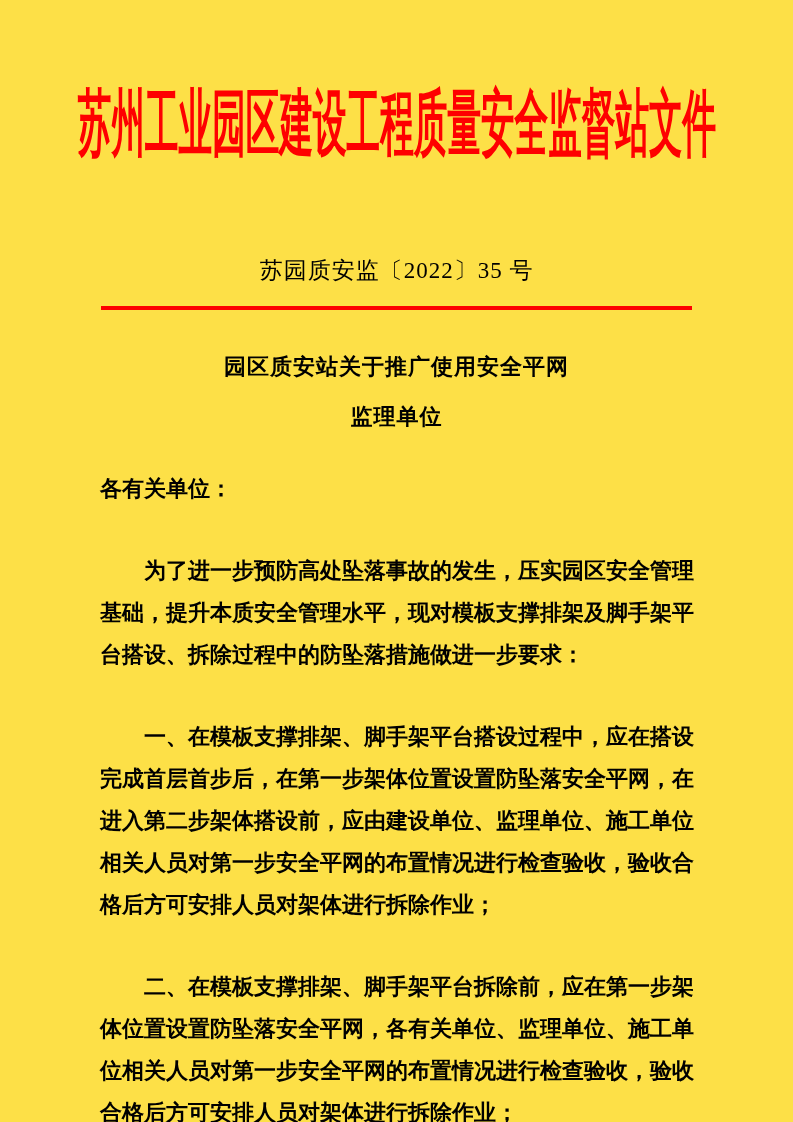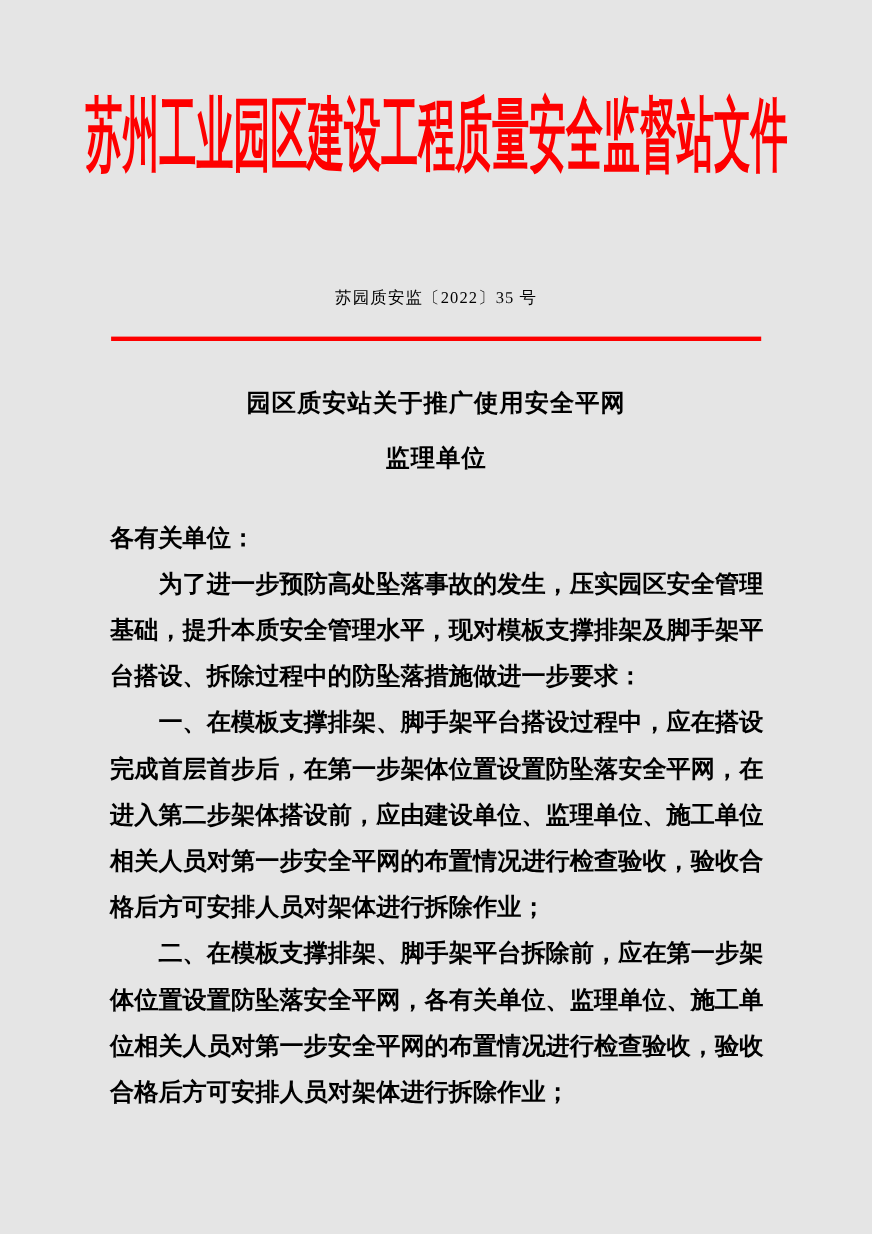--- a/index.html
+++ b/index.html
@@ -5,21 +5,21 @@
   :root { --red: #fe0000; }
   * { margin: 0; padding: 0; box-sizing: border-box; }
   html, body { background: #ffffff; }
   body { font-family: "Liberation Serif", "DejaVu Serif", serif; color: #000; }
 
   .page {
     position: relative;
     width: 793px;
     height: 1122px;
     margin: 0 auto;
-    background: #e5e5e5;
+    background: #fde047;
     overflow: hidden;
   }
 
   
   .letterhead {
     position: absolute;
     top: 88px;
     left: 0;
     width: 793px;
     display: flex;
@@ -37,21 +37,21 @@
     letter-spacing: 0;
   }
 
   
   .doc-number {
     position: absolute;
     top: 256px;
     left: 0;
     width: 793px;
     text-align: center;
-    font-size: 15px;
+    font-size: 23px;
     line-height: 30px;
     letter-spacing: 1px;
   }
 
   
   .red-rule {
     position: absolute;
     top: 306px;
     left: 101px;
     width: 591px;
@@ -78,21 +78,21 @@
     top: 468px;
     left: 100px;
     width: 594px;
     font-size: 22px;
     line-height: 42px;
     text-align: justify;
     text-justify: inter-ideograph;
     font-weight: bold;
   }
   .doc-body p { margin: 0; }
-  .doc-body p.para { text-indent: 2em; }
+  .doc-body p.para { text-indent: 2em; margin-top: 40px; }
 </style>
 </head>
 <body>
 
 <div class="page">
 
   <div class="letterhead">
     <span class="banner-text">苏州工业园区建设工程质量安全监督站文件</span>
   </div>
 

